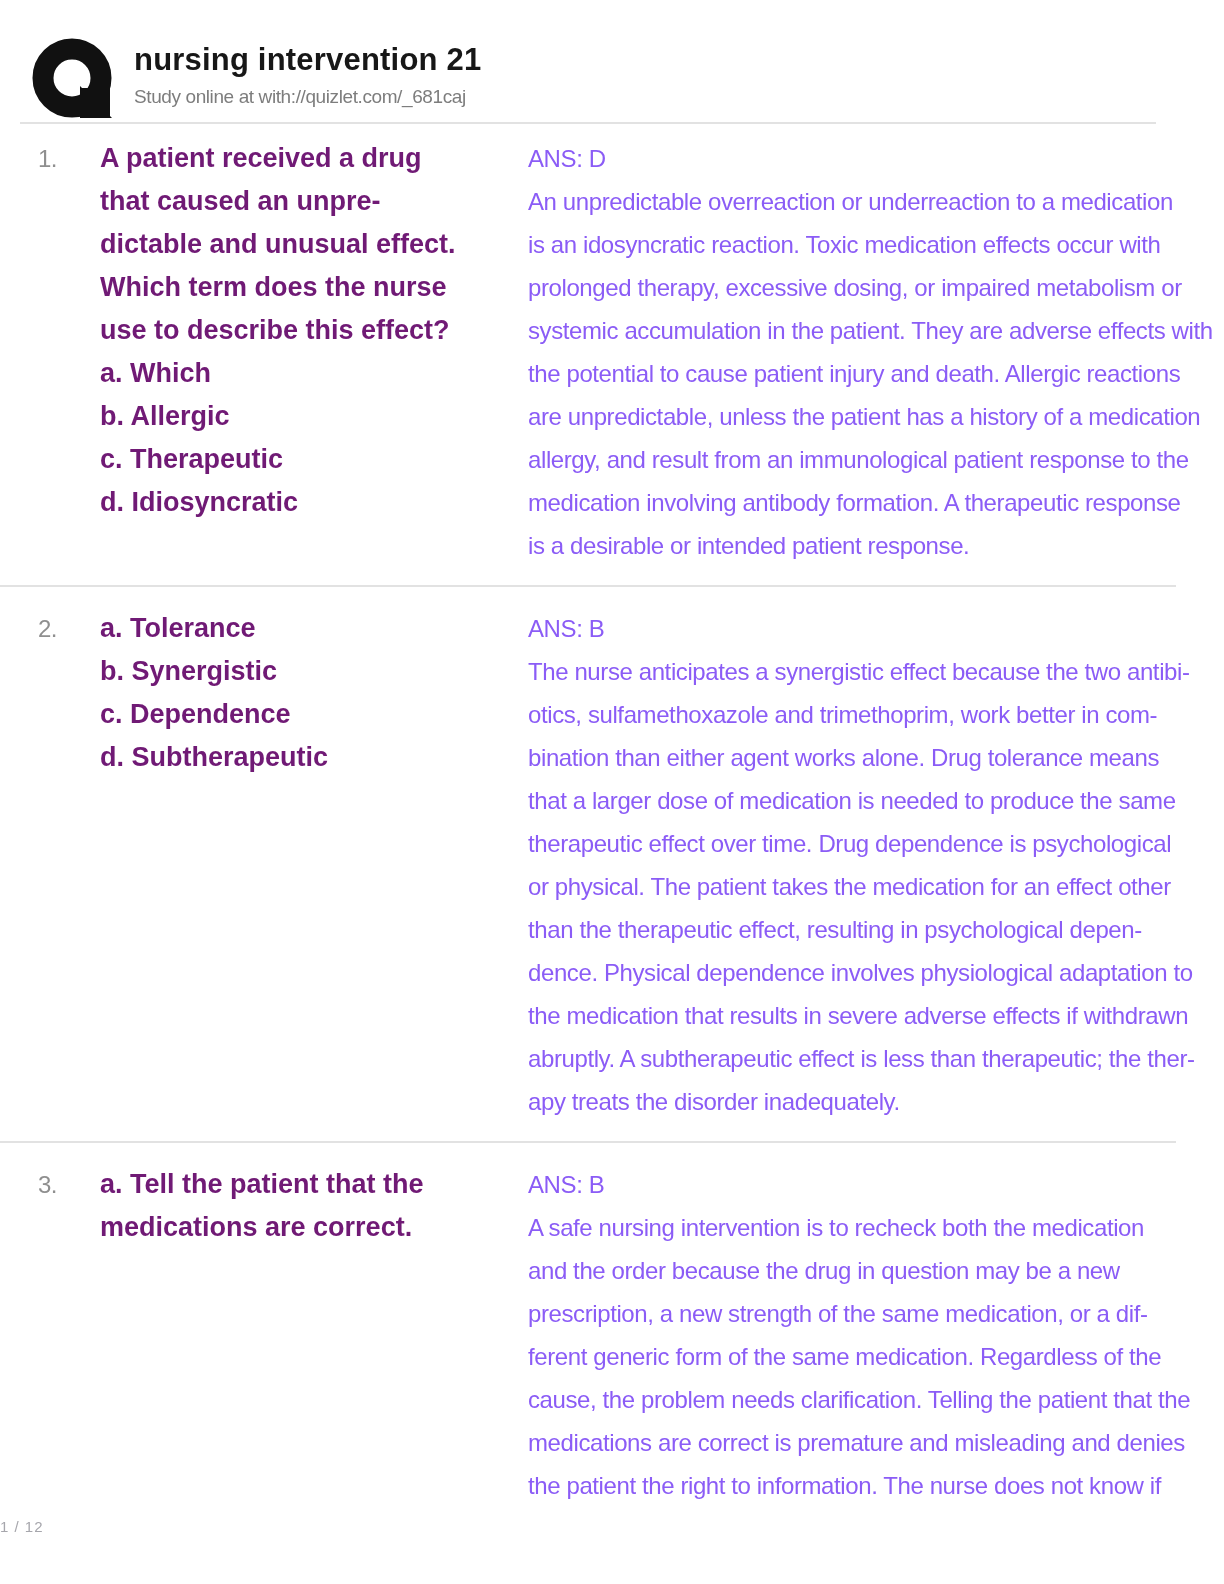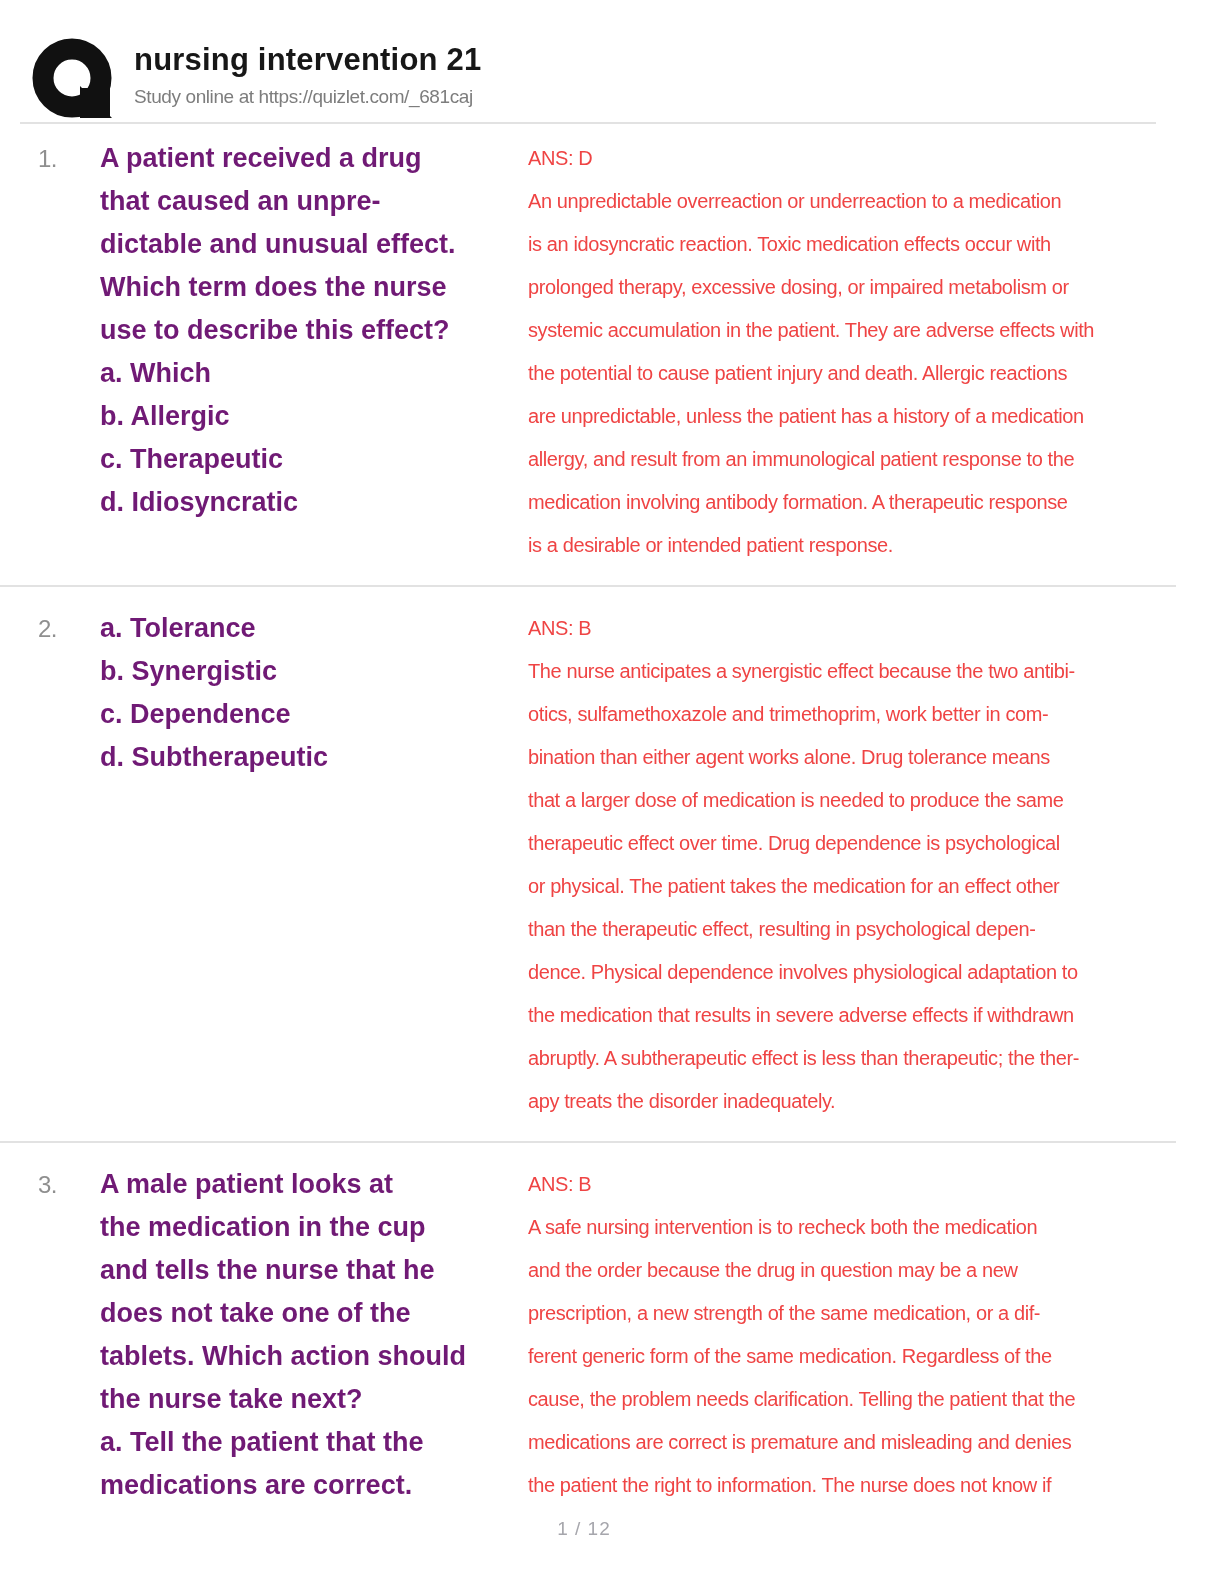--- a/index.html
+++ b/index.html
@@ -62,55 +62,55 @@
   .q-cell { padding-right: 10px; }
   .q-text {
     font-size: 27px;
     font-weight: 600;
     color: #701a75;
     line-height: 43px;
     white-space: pre;
   }
   .a-cell { }
   .a-text {
-    font-size: 20px;
+    font-size: 24px;
     font-weight: 400;
-    color: #ef4444;
+    color: #8b5cf6;
     letter-spacing: -0.4px;
     line-height: 43px;
     white-space: pre;
   }
 
   
   .footer {
     position: absolute;
     left: 0; right: 8px;
     top: 1518px;
-    text-align: center;
-    font-size: 19px;
+    text-align: left;
+    font-size: 15px;
     color: #a6a6ac;
     letter-spacing: 1px;
   }
 </style>
 </head>
 <body>
 
 <div class="page">
 
   <div class="header">
     <span class="logo">
       <svg width="88" height="82" viewBox="0 0 88 82" xmlns="http://www.w3.org/2000/svg">
         <circle cx="42" cy="40" r="29" fill="none" stroke="#111111" stroke-width="21"></circle>
         <path d="M50 48 L82 80 L50 80 Z" fill="#111111"></path>
         <rect x="50" y="50" width="30" height="30" fill="#111111"></rect>
       </svg>
     </span>
     <div class="header-text">
       <div class="title">nursing intervention 21</div>
-      <div class="subtitle">Study online at https://quizlet.com/_681caj</div>
+      <div class="subtitle">Study online at with://quizlet.com/_681caj</div>
     </div>
   </div>
   <hr class="divider">
 
   <div class="qa-row">
     <div class="q-number">1.</div>
     <div class="q-cell">
       <div class="q-text">A patient received a drug
 that caused an unpre-
 dictable and unusual effect.
@@ -155,26 +155,20 @@
 dence. Physical dependence involves physiological adaptation to
 the medication that results in severe adverse effects if withdrawn
 abruptly. A subtherapeutic effect is less than therapeutic; the ther-
 apy treats the disorder inadequately.</div>
     </div>
   </div>
 
   <div class="qa-row">
     <div class="q-number">3.</div>
     <div class="q-cell">
-      <div class="q-text">A male patient looks at
-the medication in the cup
-and tells the nurse that he
-does not take one of the
-tablets. Which action should
-the nurse take next?</div>
       <div class="q-text">a. Tell the patient that the
 medications are correct.</div>
     </div>
     <div class="a-cell">
       <div class="a-text">ANS: B</div>
       <div class="a-text">A safe nursing intervention is to recheck both the medication
 and the order because the drug in question may be a new
 prescription, a new strength of the same medication, or a dif-
 ferent generic form of the same medication. Regardless of the
 cause, the problem needs clarification. Telling the patient that the

